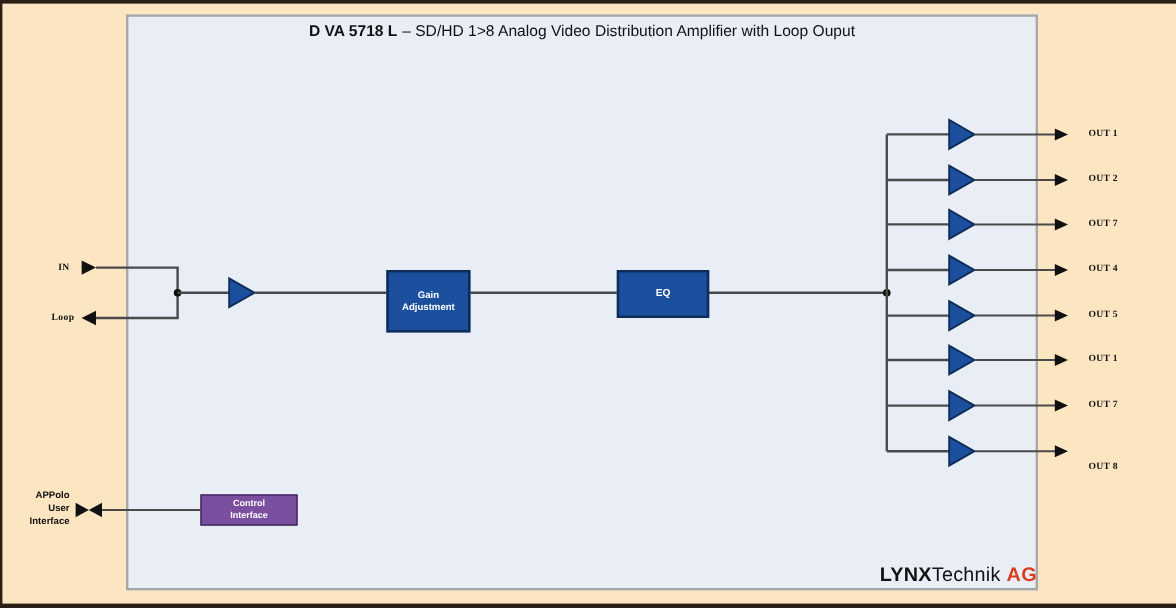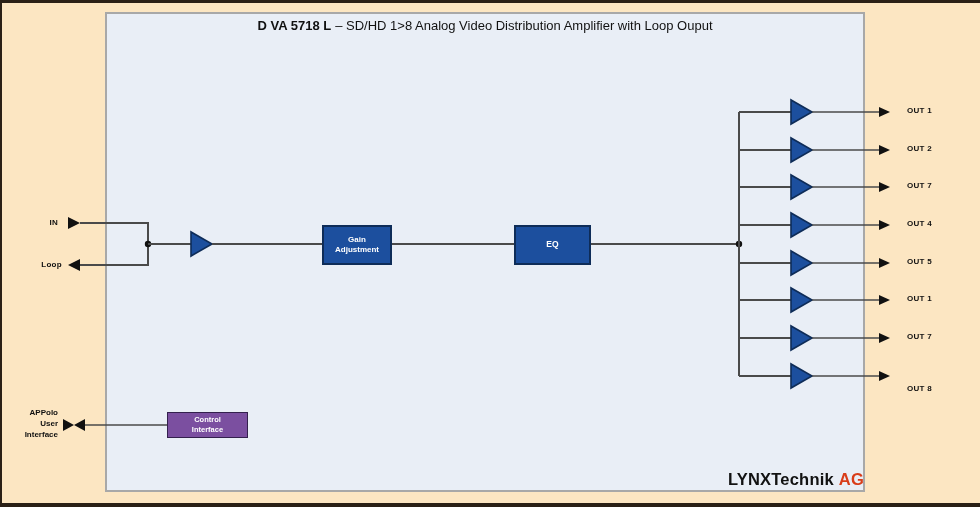--- a/index.html
+++ b/index.html
@@ -18,49 +18,49 @@
     background:var(--panel-bg,#e9eef6); border:2px solid var(--panel-border,#a8a8a8);
     box-sizing:border-box; z-index:1;
   }
   #wires { position:absolute; left:0; top:0; width:980px; height:507px; z-index:5; pointer-events:none; }
   .sig  { stroke:var(--line,#4a4a4a); stroke-width:2; fill:none; }
   .sig2 { stroke:var(--line,#4a4a4a); stroke-width:1.7; fill:none; }
   .amp  { fill:var(--amp-fill,#1c4f9e); stroke:var(--amp-stroke,#0e2c58); stroke-width:1.6; }
   .arrowhead { fill:var(--arrow,#111); stroke:none; }
   .dot { fill:#111; }
 
-  .lbl { position:absolute; z-index:10; color:#111; font-weight:bold; font-size:8px; letter-spacing:.3px; }
+  .lbl { position:absolute; z-index:10; color:#111; font-weight:bold; font-size:8px; letter-spacing:.3px;font-family:Liberation Serif, serif; }
   #in-label   { left:16px; top:218px; width:42px; text-align:right; }
   #loop-label { left:16px; top:260px; width:46px; text-align:right; }
   .out-label  { left:907px; width:62px; }
 
   .block {
     position:absolute; z-index:10; display:flex; flex-direction:column;
     align-items:center; justify-content:center; text-align:center;
     color:#fff; font-weight:bold; box-sizing:border-box; line-height:1.3;
   }
-  #gain-block { left:322px; top:225px; width:70px; height:40px; font-size:8px;
+  #gain-block { left:322px; top:225px; width:70px; height:52px; font-size:8px;
     background:var(--box-fill,#1c4f9e); border:2px solid var(--box-stroke,#0e2c58); }
   #eq-block   { left:514px; top:225px; width:77px; height:40px; font-size:8.5px;
     background:var(--box-fill,#1c4f9e); border:2px solid var(--box-stroke,#0e2c58); }
   #control-block { left:167px; top:412px; width:81px; height:26px; font-size:7.5px;
     background:var(--control-fill,#7b4fa0); border:1.5px solid var(--control-stroke,#33204d); }
 
   #appolo { position:absolute; left:4px; top:407px; width:54px; text-align:right;
     z-index:10; font-size:8px; font-weight:bold; line-height:11px; color:#111; }
 
   #title { position:absolute; left:105px; top:18px; width:760px; text-align:center;
     z-index:10; font-size:13px; color:#111; }
   #title .model { font-weight:bold; }
   #title .rest  { font-weight:normal; margin-left:4px; }
 
   #logo { position:absolute; left:700px; top:470px; width:164px; text-align:right;
     z-index:10; font-size:16.5px; color:#121212; letter-spacing:.2px; }
   #logo .lynx { font-weight:bold; }
-  #logo .technik { font-weight:bold; }
+  #logo .technik { font-weight:normal; }
   #logo .ag { font-weight:bold; color:var(--logo-accent,#d93d1a); margin-left:5px; }
 </style>
 </head>
 <body>
 
 <div id="canvas">
   <div id="panel"></div>
   <div id="frame"></div>
 
   <div id="title">

